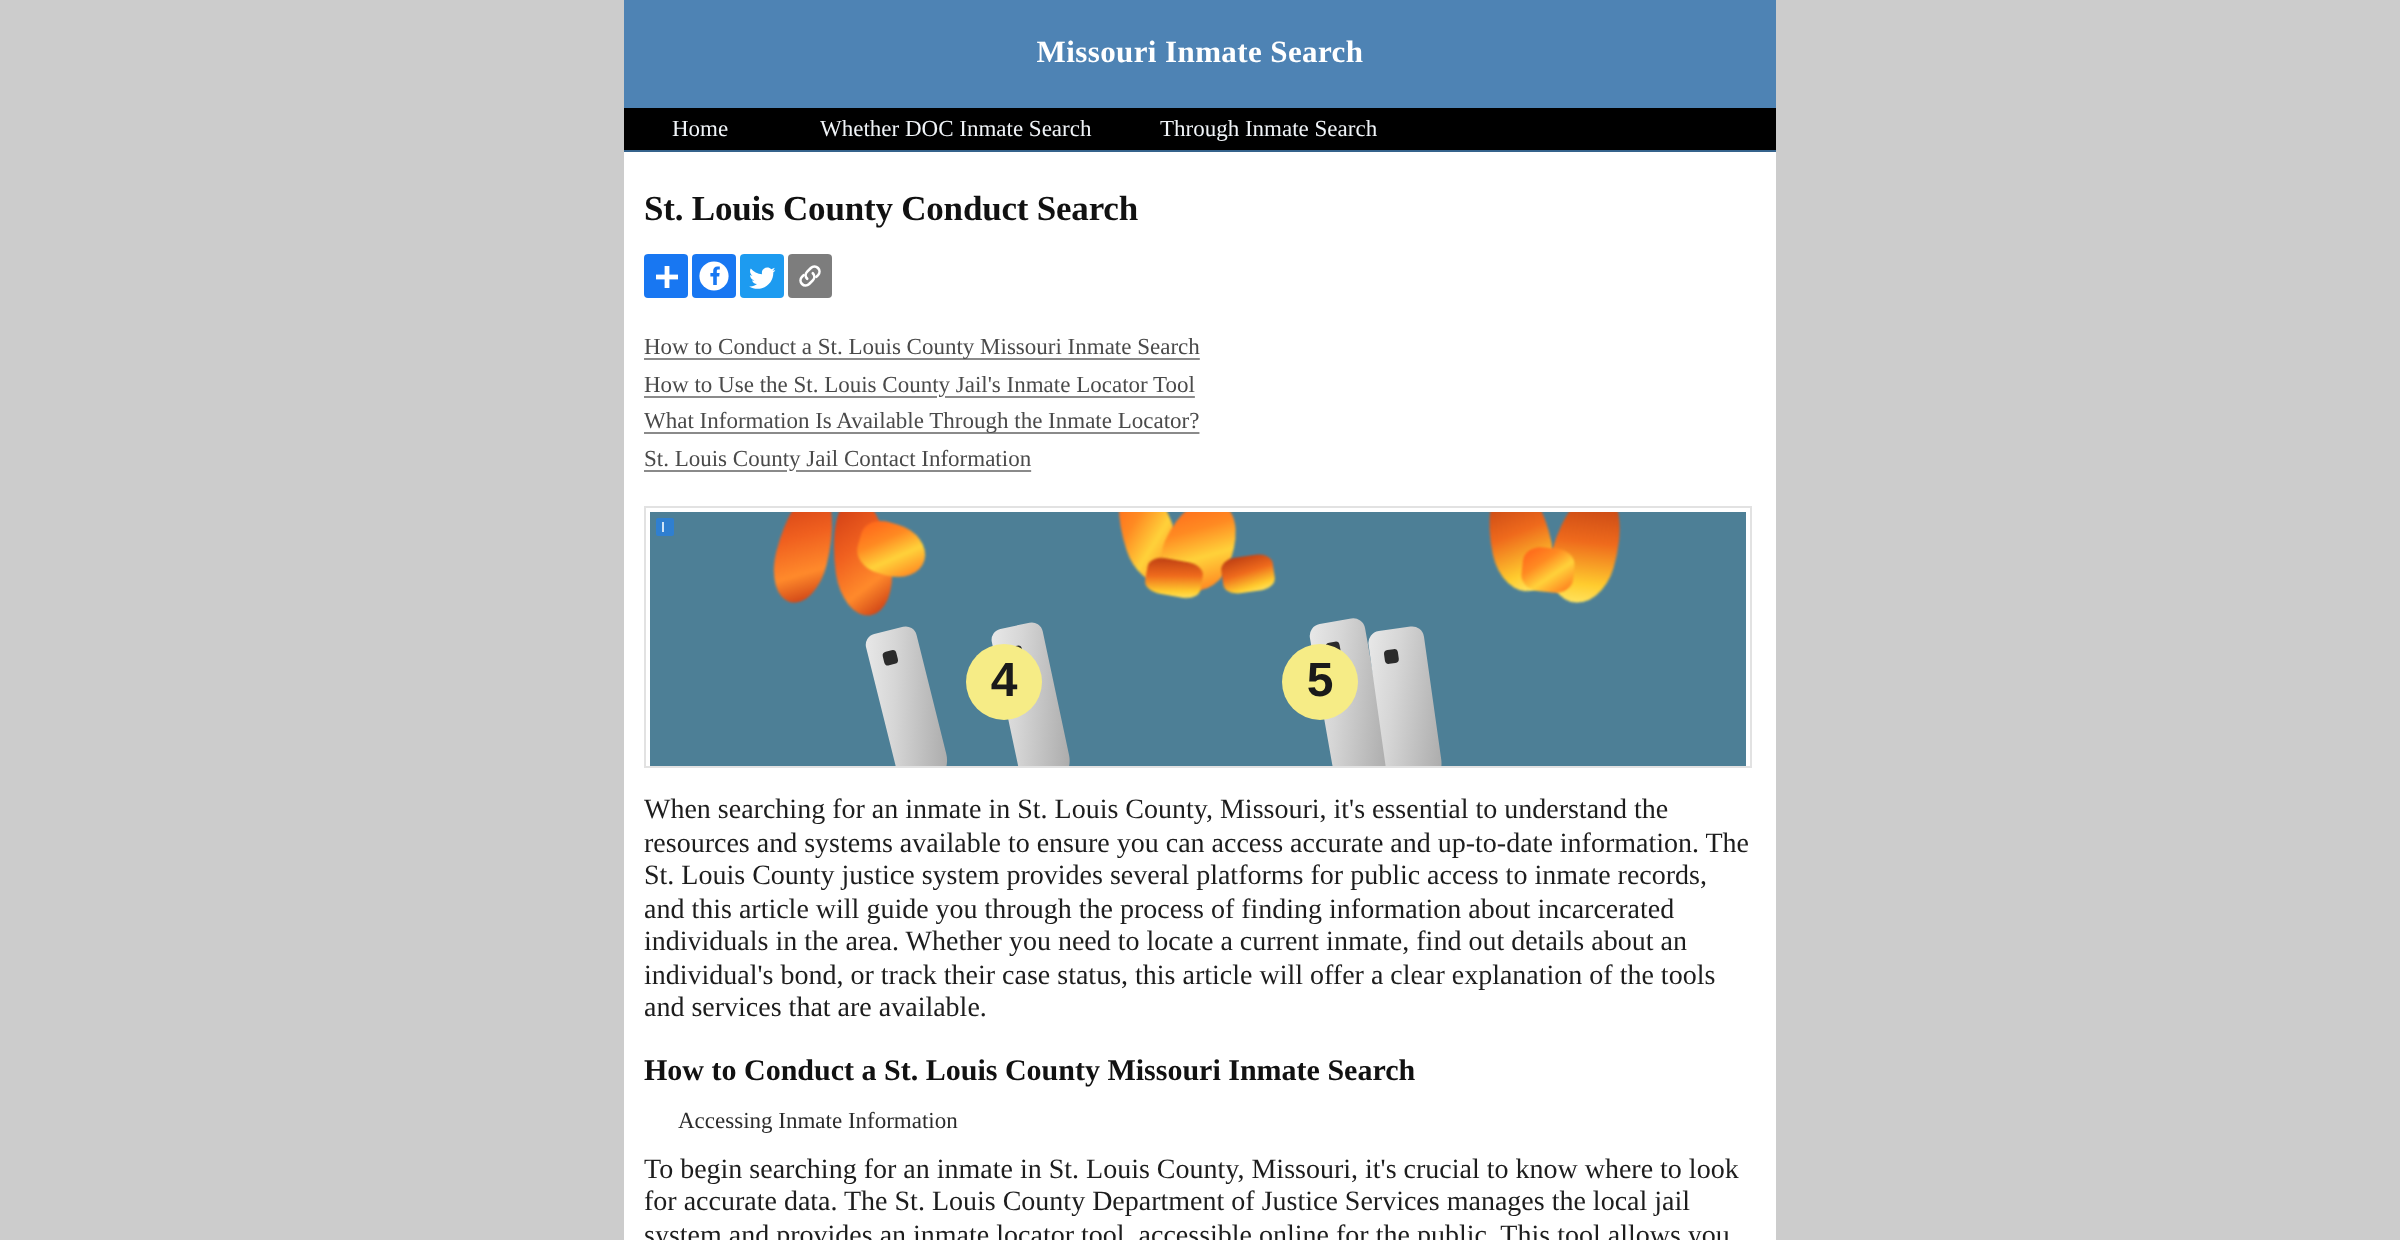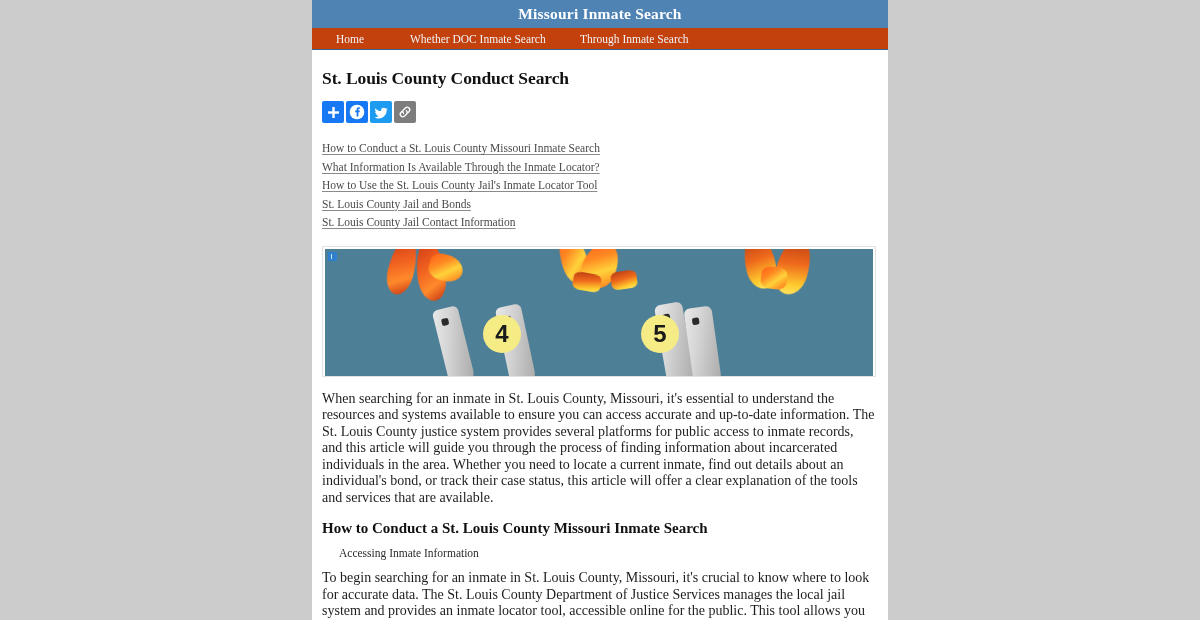--- a/index.html
+++ b/index.html
@@ -17,38 +17,38 @@
   }
   .site {
     position: absolute;
     left: 312px; top: 0;
     width: 576px;
     min-height: 620px;
     background: #ffffff;
   }
   
   .site-header {
-    height: 28px;
+    height: 54px;
     background: #4e83b4;
     display: flex;
     align-items: center;
     justify-content: center;
     text-align: center;
   }
   .site-title {
     color: #ffffff;
     font-family: "Liberation Serif", serif;
     font-weight: bold;
     font-size: 15.5px;
     letter-spacing: .2px;
   }
   
   .site-nav {
     height: 22px;
-    background: #c2410c;
+    background: #000000;
     border-bottom: 1px solid #35638c;
     display: flex;
     align-items: center;
     position: relative;
   }
   .nav-item {
     color: #f0f4f8;
     font-family: "Liberation Serif", serif;
     font-size: 11.5px;
     line-height: 22px;
@@ -248,23 +248,22 @@
             <svg width="14" height="14" viewBox="0 0 16 16">
               <path d="M6.4 9.6a2.9 2.9 0 0 1 0-4.1l2.1-2.1a2.9 2.9 0 0 1 4.1 4.1l-1 1" fill="none" stroke="#ffffff" stroke-width="1.5" stroke-linecap="round"></path>
               <path d="M9.6 6.4a2.9 2.9 0 0 1 0 4.1l-2.1 2.1a2.9 2.9 0 0 1-4.1-4.1l1-1" fill="none" stroke="#ffffff" stroke-width="1.5" stroke-linecap="round"></path>
             </svg>
           </span>
         </div>
       </div>
 
       <div class="toc">
         <a href="#">How to Conduct a St. Louis County Missouri Inmate Search</a>
+        <a href="#">How to Use the St. Louis County Jail's Inmate Locator Tool</a>
         <a href="#">What Information Is Available Through the Inmate Locator?</a>
-        <a href="#">How to Use the St. Louis County Jail's Inmate Locator Tool</a>
-        <a href="#">St. Louis County Jail and Bonds</a>
         <a href="#">St. Louis County Jail Contact Information</a>
       </div>
 
       <div class="ad-card">
         <div class="ad-image">
           <div class="ad-choices"></div>
 
           <div class="sock-th a" style="left:64px;  top:-10px; width:26px; height:56px; transform:rotate(14deg);"></div>
           <div class="sock-th a" style="left:92px;  top:-6px;  width:28px; height:58px; transform:rotate(-8deg);"></div>
           <div class="sock-th b" style="left:104px; top:6px;   width:34px; height:26px; transform:rotate(16deg); border-radius:40% 60% 55% 45%;"></div>

